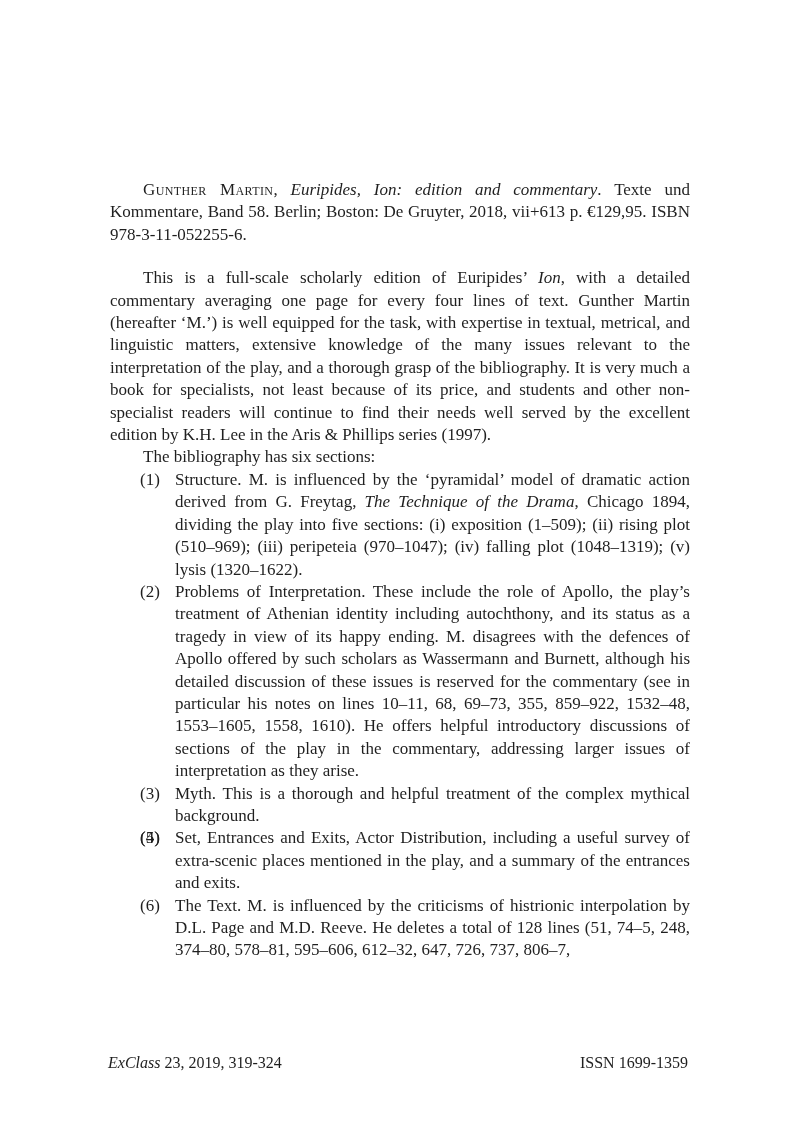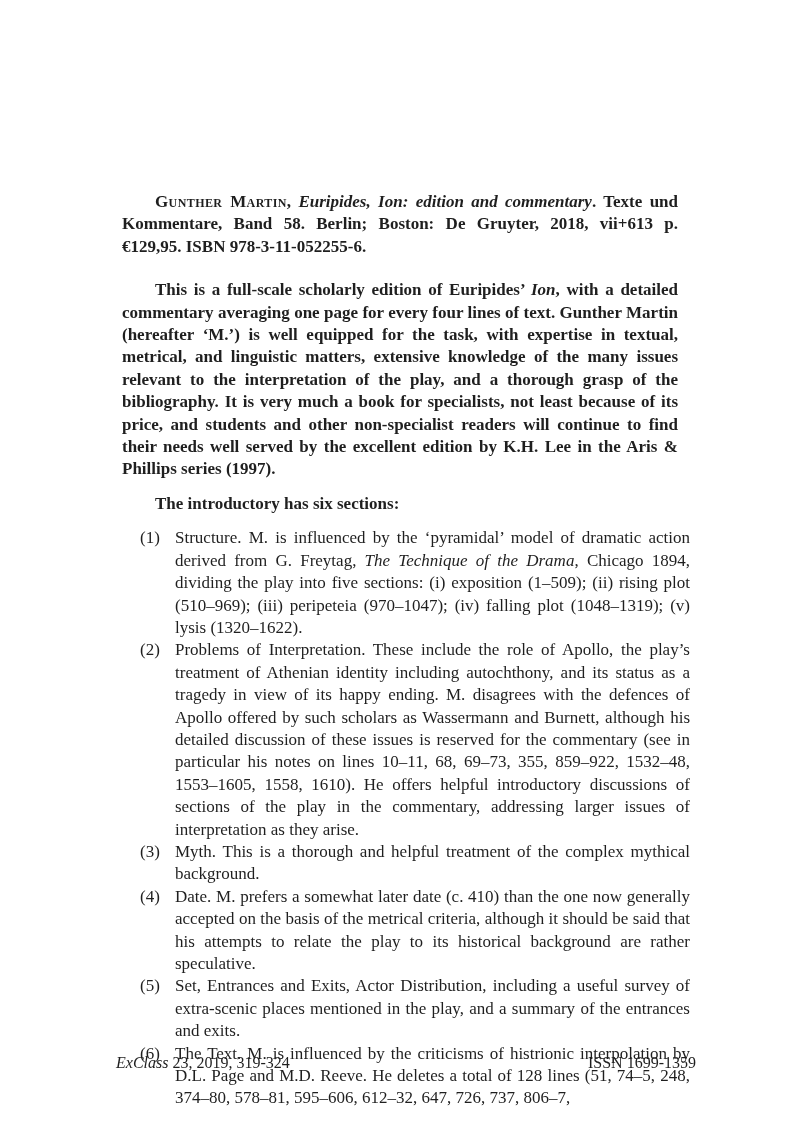--- a/index.html
+++ b/index.html
@@ -14,59 +14,59 @@
   }
   .text-block {
     position: absolute;
     left: 110px;
     top: 179px;
     width: 580px;
     font-size: 17px;
     line-height: 22.4px;
     text-align: justify;
   }
-  p { margin: 12px; font-weight: bold; }
+  p { margin: 0; }
   .indent { text-indent: 33px; }
   .gap-before { margin-top: 21px; }
   .smallcaps { font-variant: small-caps; letter-spacing: 0.4px; }
   .italic { font-style: italic; }
   ol.sections-list { list-style: none; margin: 0; padding: 0; }
   .list-item { position: relative; padding-left: 65px; text-align: justify; }
   .list-num { position: absolute; left: 30px; top: 0; }
   .page-footer {
     position: absolute;
-    left: 116px;
+    left: 108px;
     width: 580px;
     top: 1054px;
     font-size: 16px;
     display: flex;
     justify-content: space-between;
     align-items: center;
   }
 </style>
 </head>
 <body>
 
 <div class="text-block">
 
   <p class="indent"><span class="smallcaps">Gunther Martin</span><span>, </span><span class="italic">Euripides, Ion: edition and commentary</span><span>. Texte und Kommentare, Band 58. Berlin; Boston: De Gruyter, 2018, vii+613 p. €129,95. ISBN 978-3-11-052255-6.</span></p>
 
   <p class="indent gap-before"><span>This is a full-scale scholarly edition of Euripides’ </span><span class="italic">Ion</span><span>, with a detailed commentary averaging one page for every four lines of text. Gunther Martin (hereafter ‘M.’) is well equipped for the task, with expertise in textual, metrical, and linguistic matters, extensive knowledge of the many issues relevant to the interpretation of the play, and a thorough grasp of the bibliography. It is very much a book for specialists, not least because of its price, and students and other non-specialist readers will continue to find their needs well served by the excellent edition by K.H. Lee in the Aris &amp; Phillips series (1997).</span></p>
 
-  <p class="indent">The introductory has six sections:</p>
+  <p class="indent">The bibliography has six sections:</p>
 
   <ol class="sections-list">
 
     <li class="list-item"><span class="list-num">(1)</span><span>Structure. M. is influenced by the ‘pyramidal’ model of dramatic action derived from G. Freytag, </span><span class="italic">The Technique of the Drama</span><span>, Chicago 1894, dividing the play into five sections: (i) exposition (1–509); (ii) rising plot (510–969); (iii) peripeteia (970–1047); (iv) falling plot (1048–1319); (v) lysis (1320–1622).</span></li>
 
     <li class="list-item"><span class="list-num">(2)</span><span>Problems of Interpretation. These include the role of Apollo, the play’s treatment of Athenian identity including autochthony, and its status as a tragedy in view of its happy ending. M. disagrees with the defences of Apollo offered by such scholars as Wassermann and Burnett, although his detailed discussion of these issues is reserved for the commentary (see in particular his notes on lines 10–11, 68, 69–73, 355, 859–922, 1532–48, 1553–1605, 1558, 1610). He offers helpful introductory discussions of sections of the play in the commentary, addressing larger issues of interpretation as they arise.</span></li>
 
     <li class="list-item"><span class="list-num">(3)</span><span>Myth. This is a thorough and helpful treatment of the complex mythical background.</span></li>
 
-    <li class="list-item"><span class="list-num">(4)</span><span>Date. M. prefers a somewhat later date (c. 410) than the one now generally accepted on the basis of the metrical criteria, although it should be said that his attempts to relate the play to its historical background are rather speculative.</span></li>
+    <li class="list-item"><span class="list-num">(4)</span></li>
 
     <li class="list-item"><span class="list-num">(5)</span><span>Set, Entrances and Exits, Actor Distribution, including a useful survey of extra-scenic places mentioned in the play, and a summary of the entrances and exits.</span></li>
 
     <li class="list-item"><span class="list-num">(6)</span><span>The Text. M. is influenced by the criticisms of histrionic interpolation by D.L. Page and M.D. Reeve. He deletes a total of 128 lines (51, 74–5, 248, 374–80, 578–81, 595–606, 612–32, 647, 726, 737, 806–7,</span></li>
 
   </ol>
 
 </div>
 
 <div class="page-footer">

